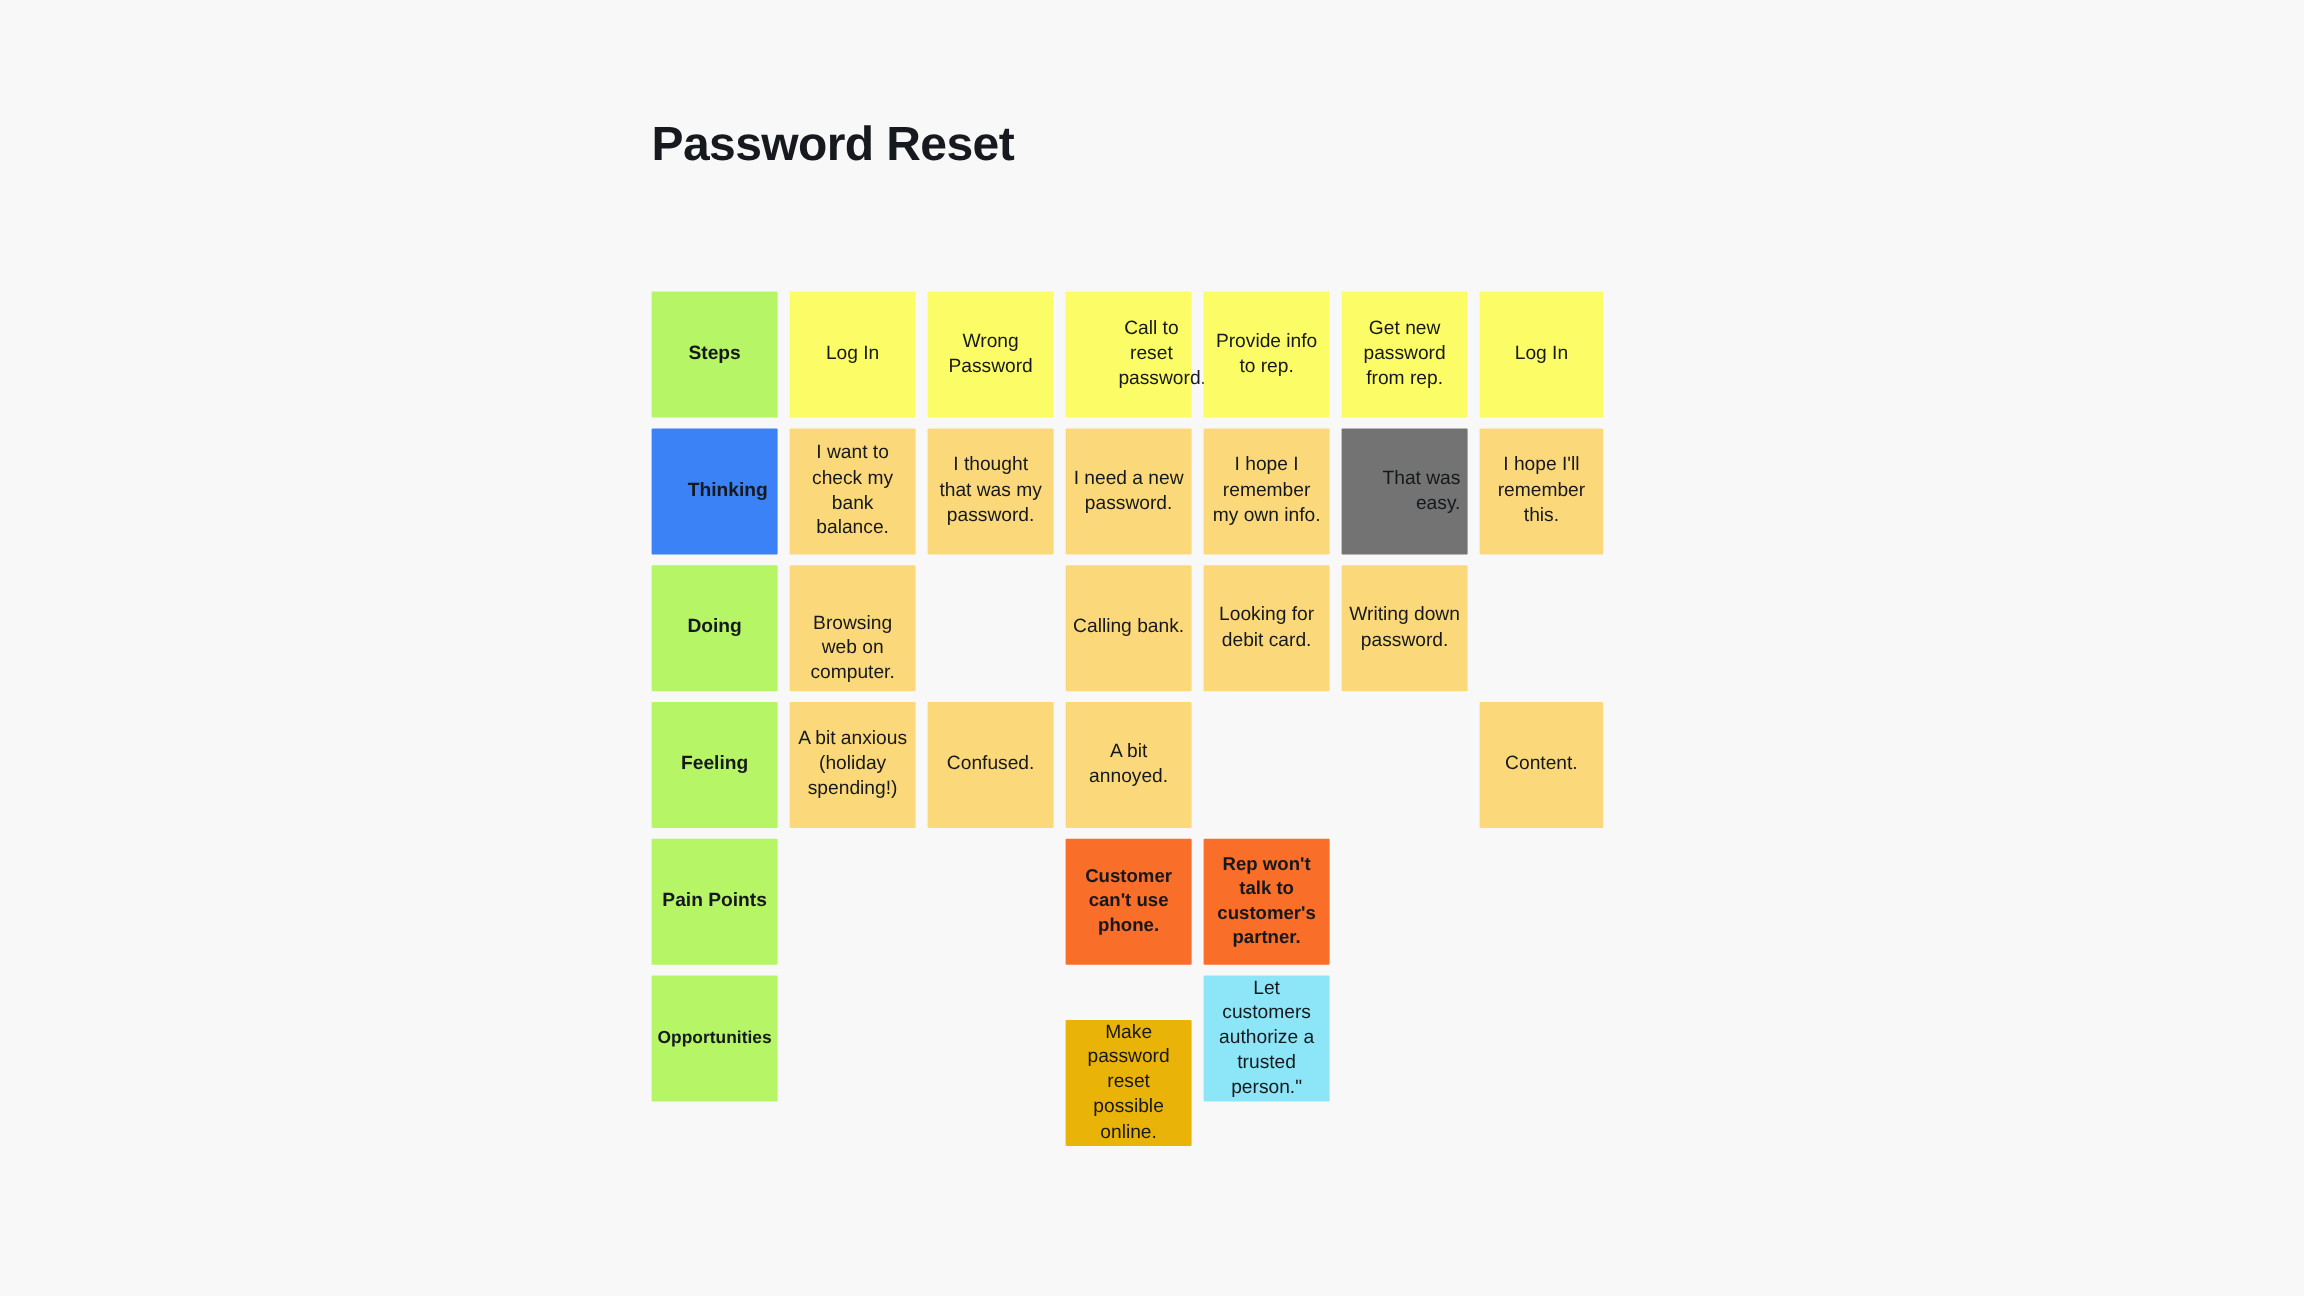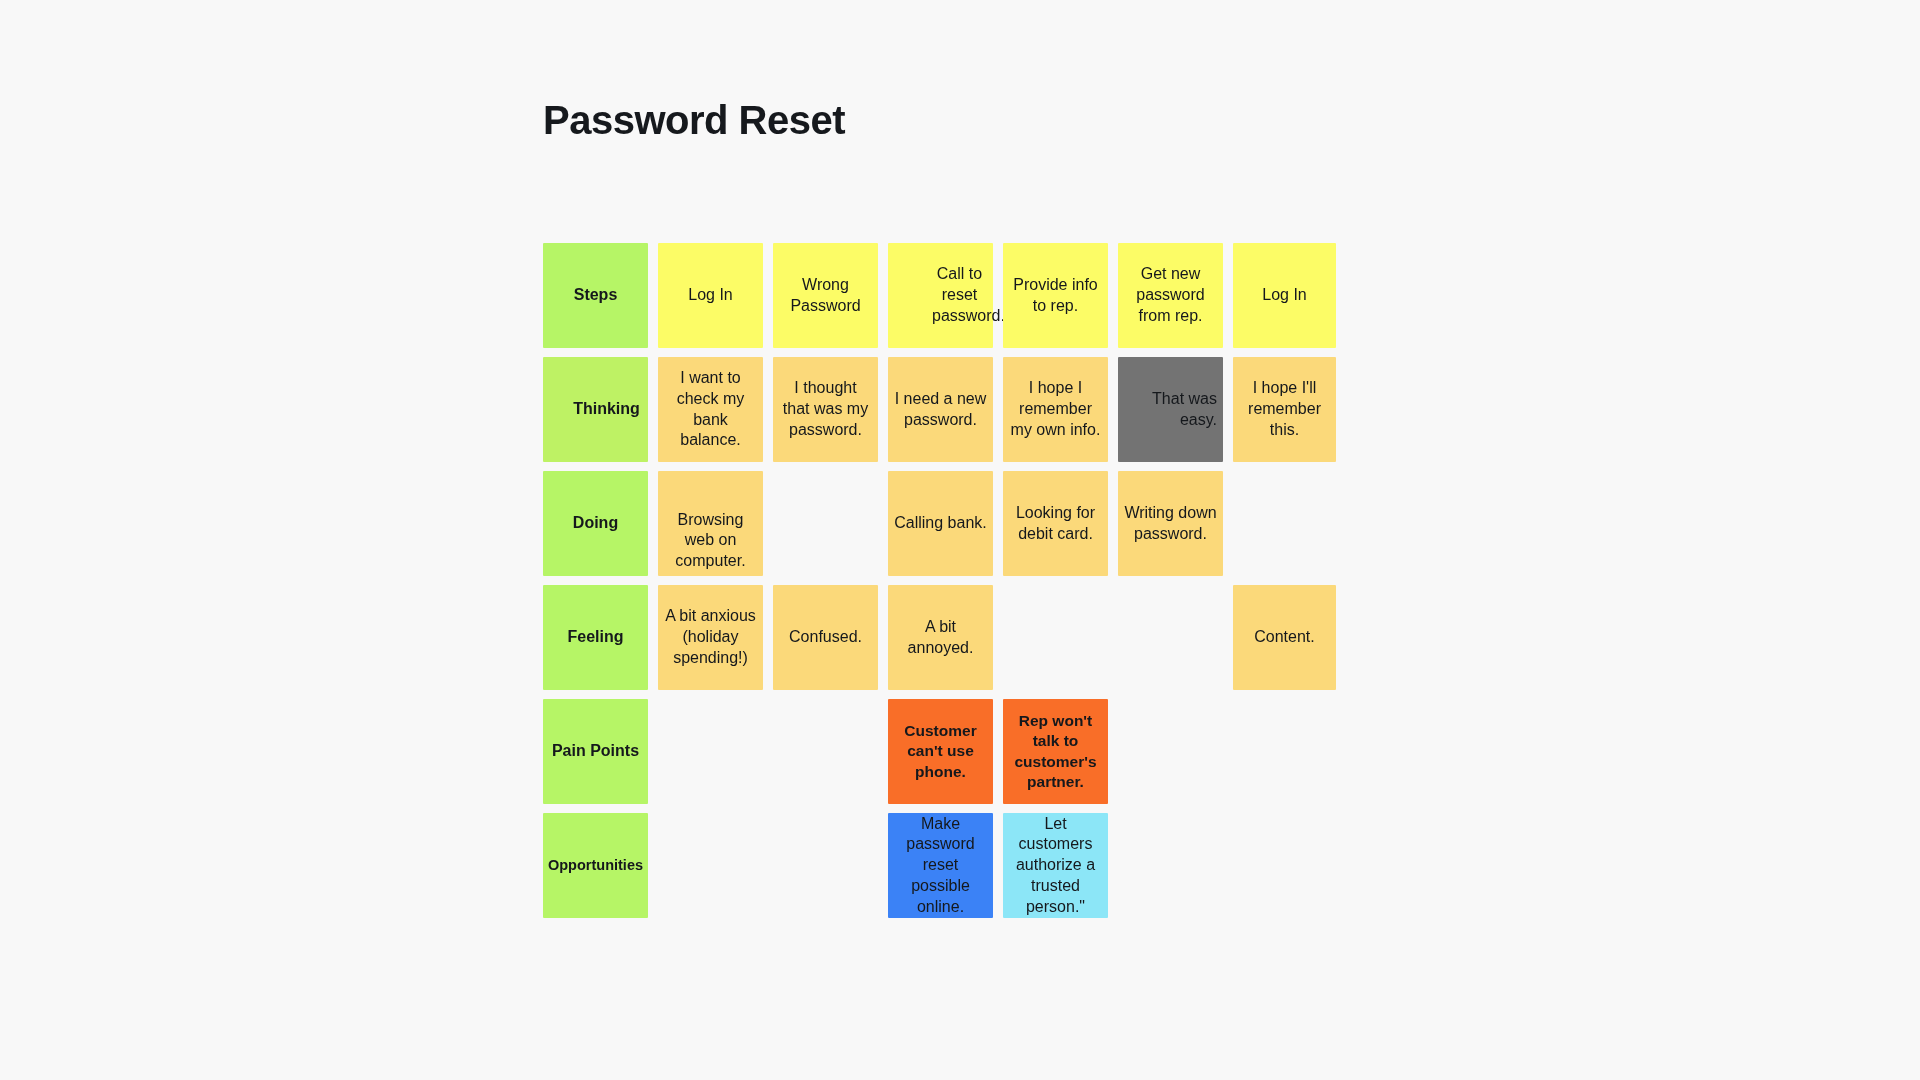--- a/index.html
+++ b/index.html
@@ -112,21 +112,21 @@
           <span class="cell-text">Provide info to rep.</span>
         </div>
         <div class="cell" style="background: rgb(252, 252, 102);">
           <span class="cell-text">Get new password from rep.</span>
         </div>
         <div class="cell last-col" style="background: rgb(252, 252, 102);">
           <span class="cell-text">Log In</span>
         </div>
       </div>
       <div class="board-row">
-        <div class="cell label" style="background: #bef264; padding-left: 28px;">Thinking</div>
+        <div class="cell label" style="background: #3b82f6; padding-left: 28px;">Thinking</div>
         <div class="cell" style="background: rgb(251, 217, 122);">
           <span class="cell-text">I want to check my bank balance.</span>
         </div>
         <div class="cell" style="background: rgb(251, 217, 122);">
           <span class="cell-text">I thought that was my password.</span>
         </div>
         <div class="cell" style="background: rgb(251, 217, 122);">
           <span class="cell-text">I need a new password.</span>
         </div>
         <div class="cell" style="background: rgb(251, 217, 122);">
@@ -183,21 +183,21 @@
         <div class="cell pain" style="background: rgb(249, 110, 40);">
           <span class="cell-text">Rep won't talk to customer's partner.</span>
         </div>
         <div class="cell empty pain"></div>
         <div class="cell last-col empty pain"></div>
       </div>
       <div class="board-row">
         <div class="cell label small" style="background: rgb(182, 245, 102);">Opportunities</div>
         <div class="cell empty"></div>
         <div class="cell empty"></div>
-        <div class="cell" style="background: #3b82f6;">
+        <div class="cell" style="background: #eab308; margin-top: 37px;">
           <span class="cell-text">Make password reset possible online.</span>
         </div>
         <div class="cell" style="background: rgb(140, 230, 247);">
           <span class="cell-text">Let customers authorize a trusted person."</span>
         </div>
         <div class="cell empty"></div>
         <div class="cell last-col empty"></div>
       </div>
     </div>
 

